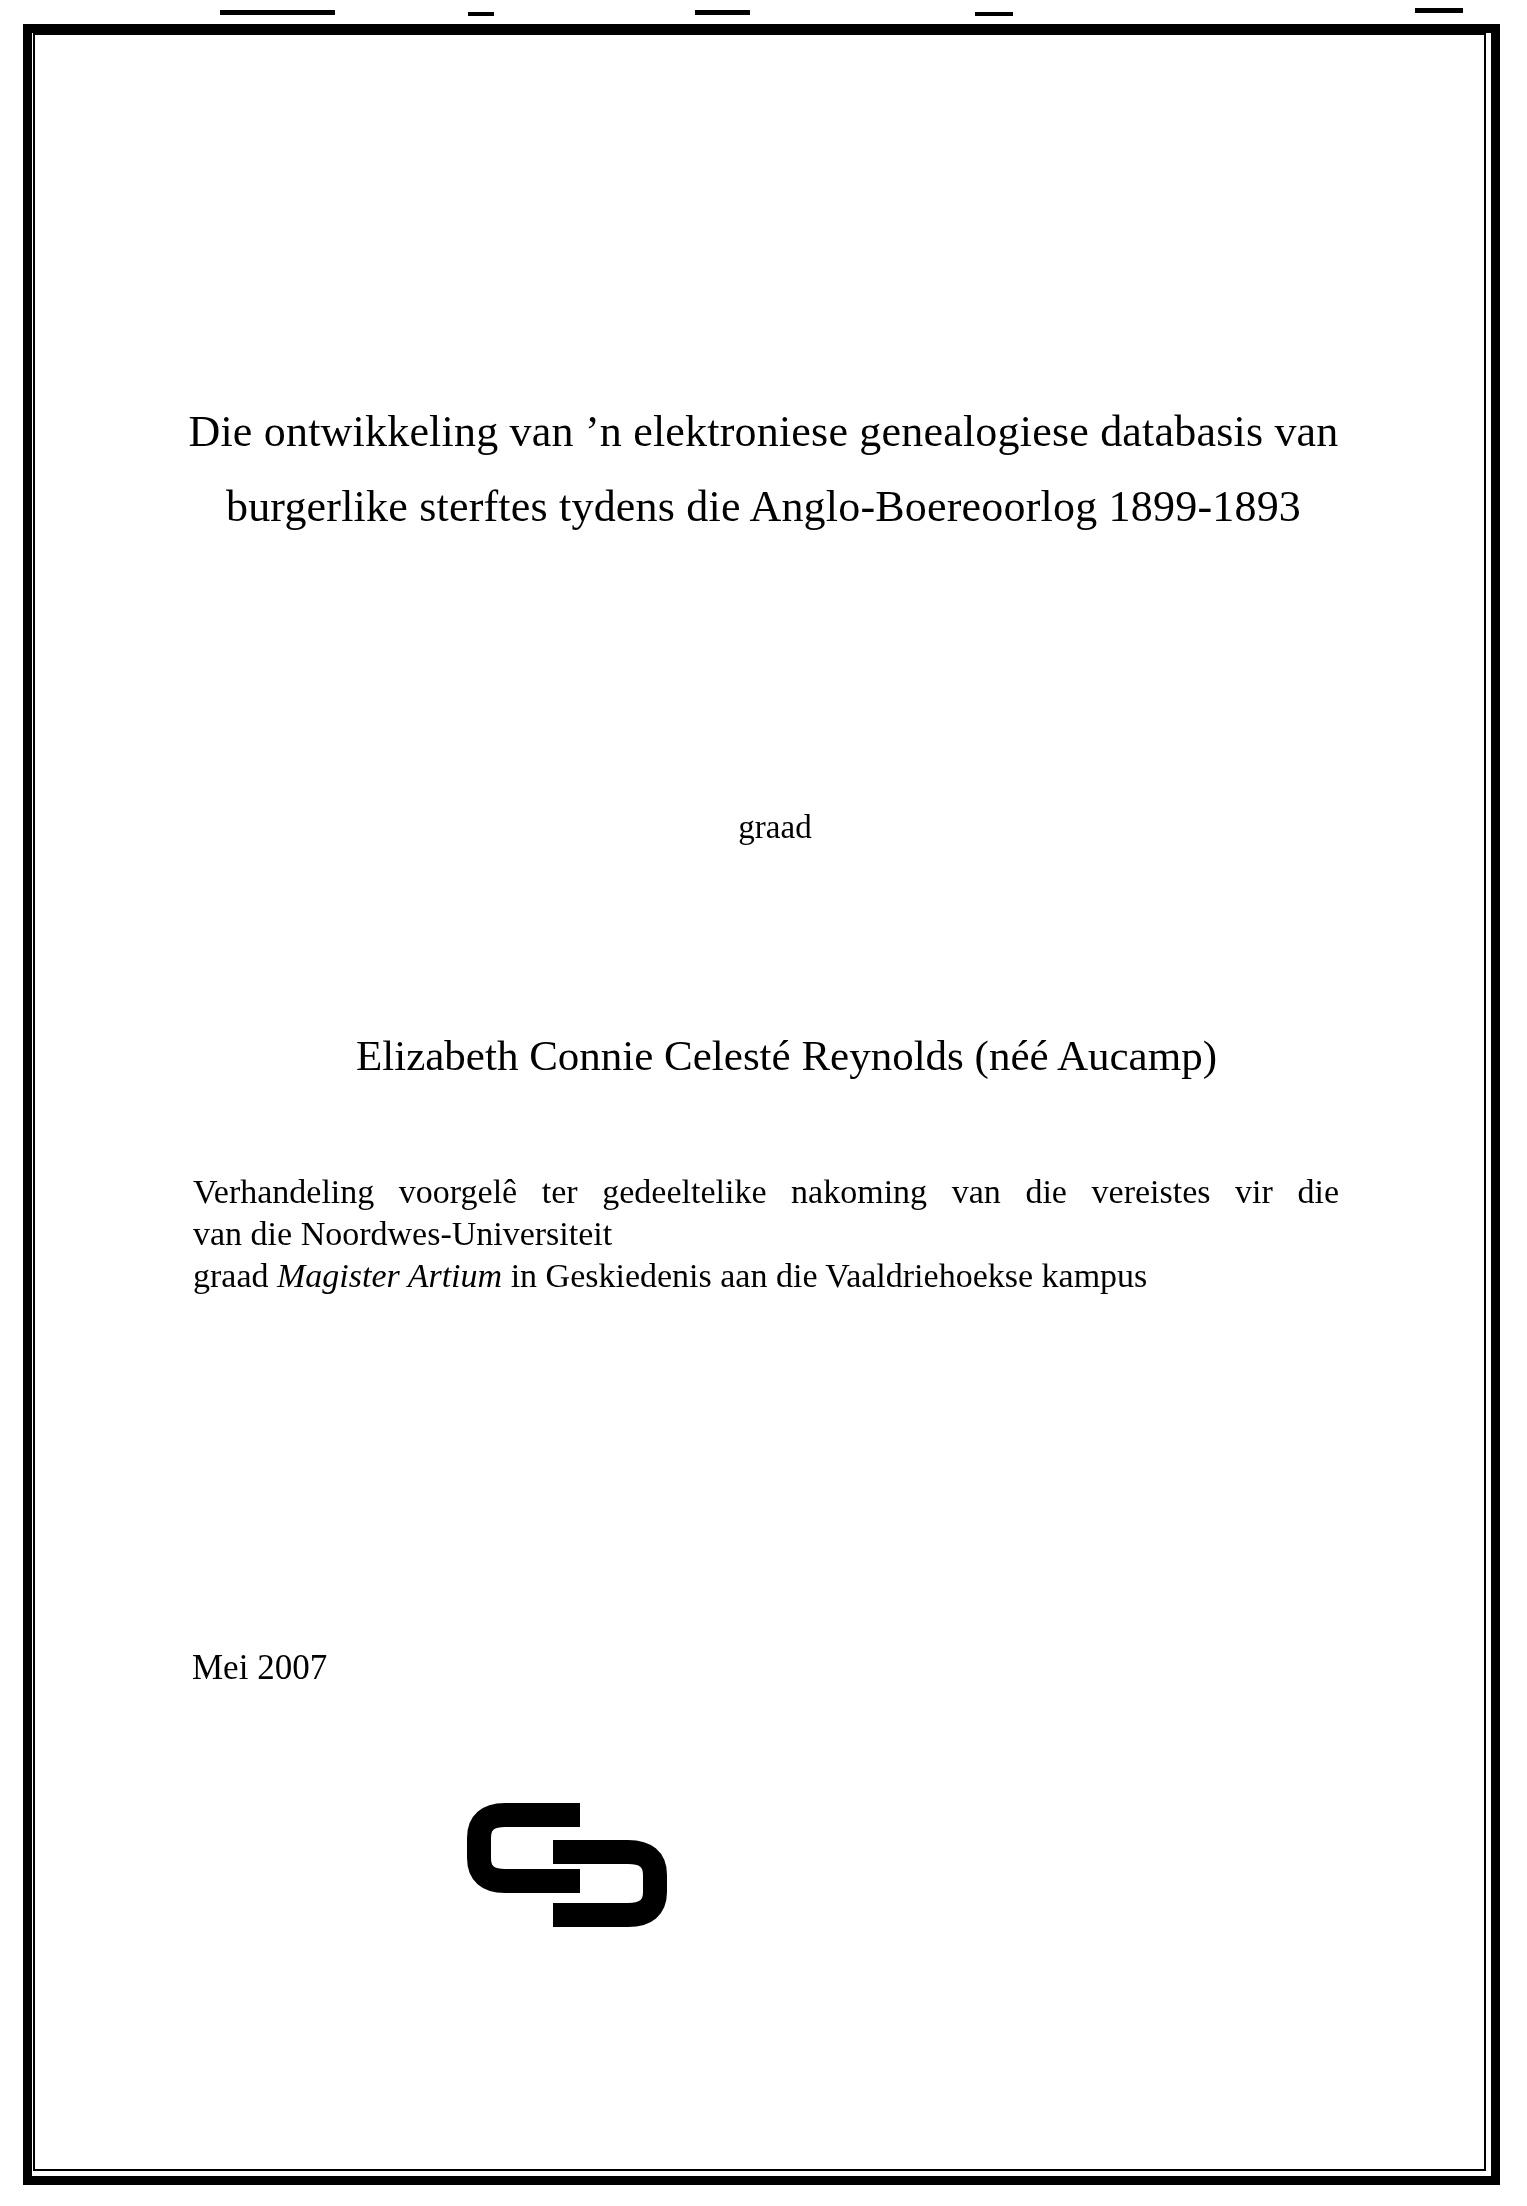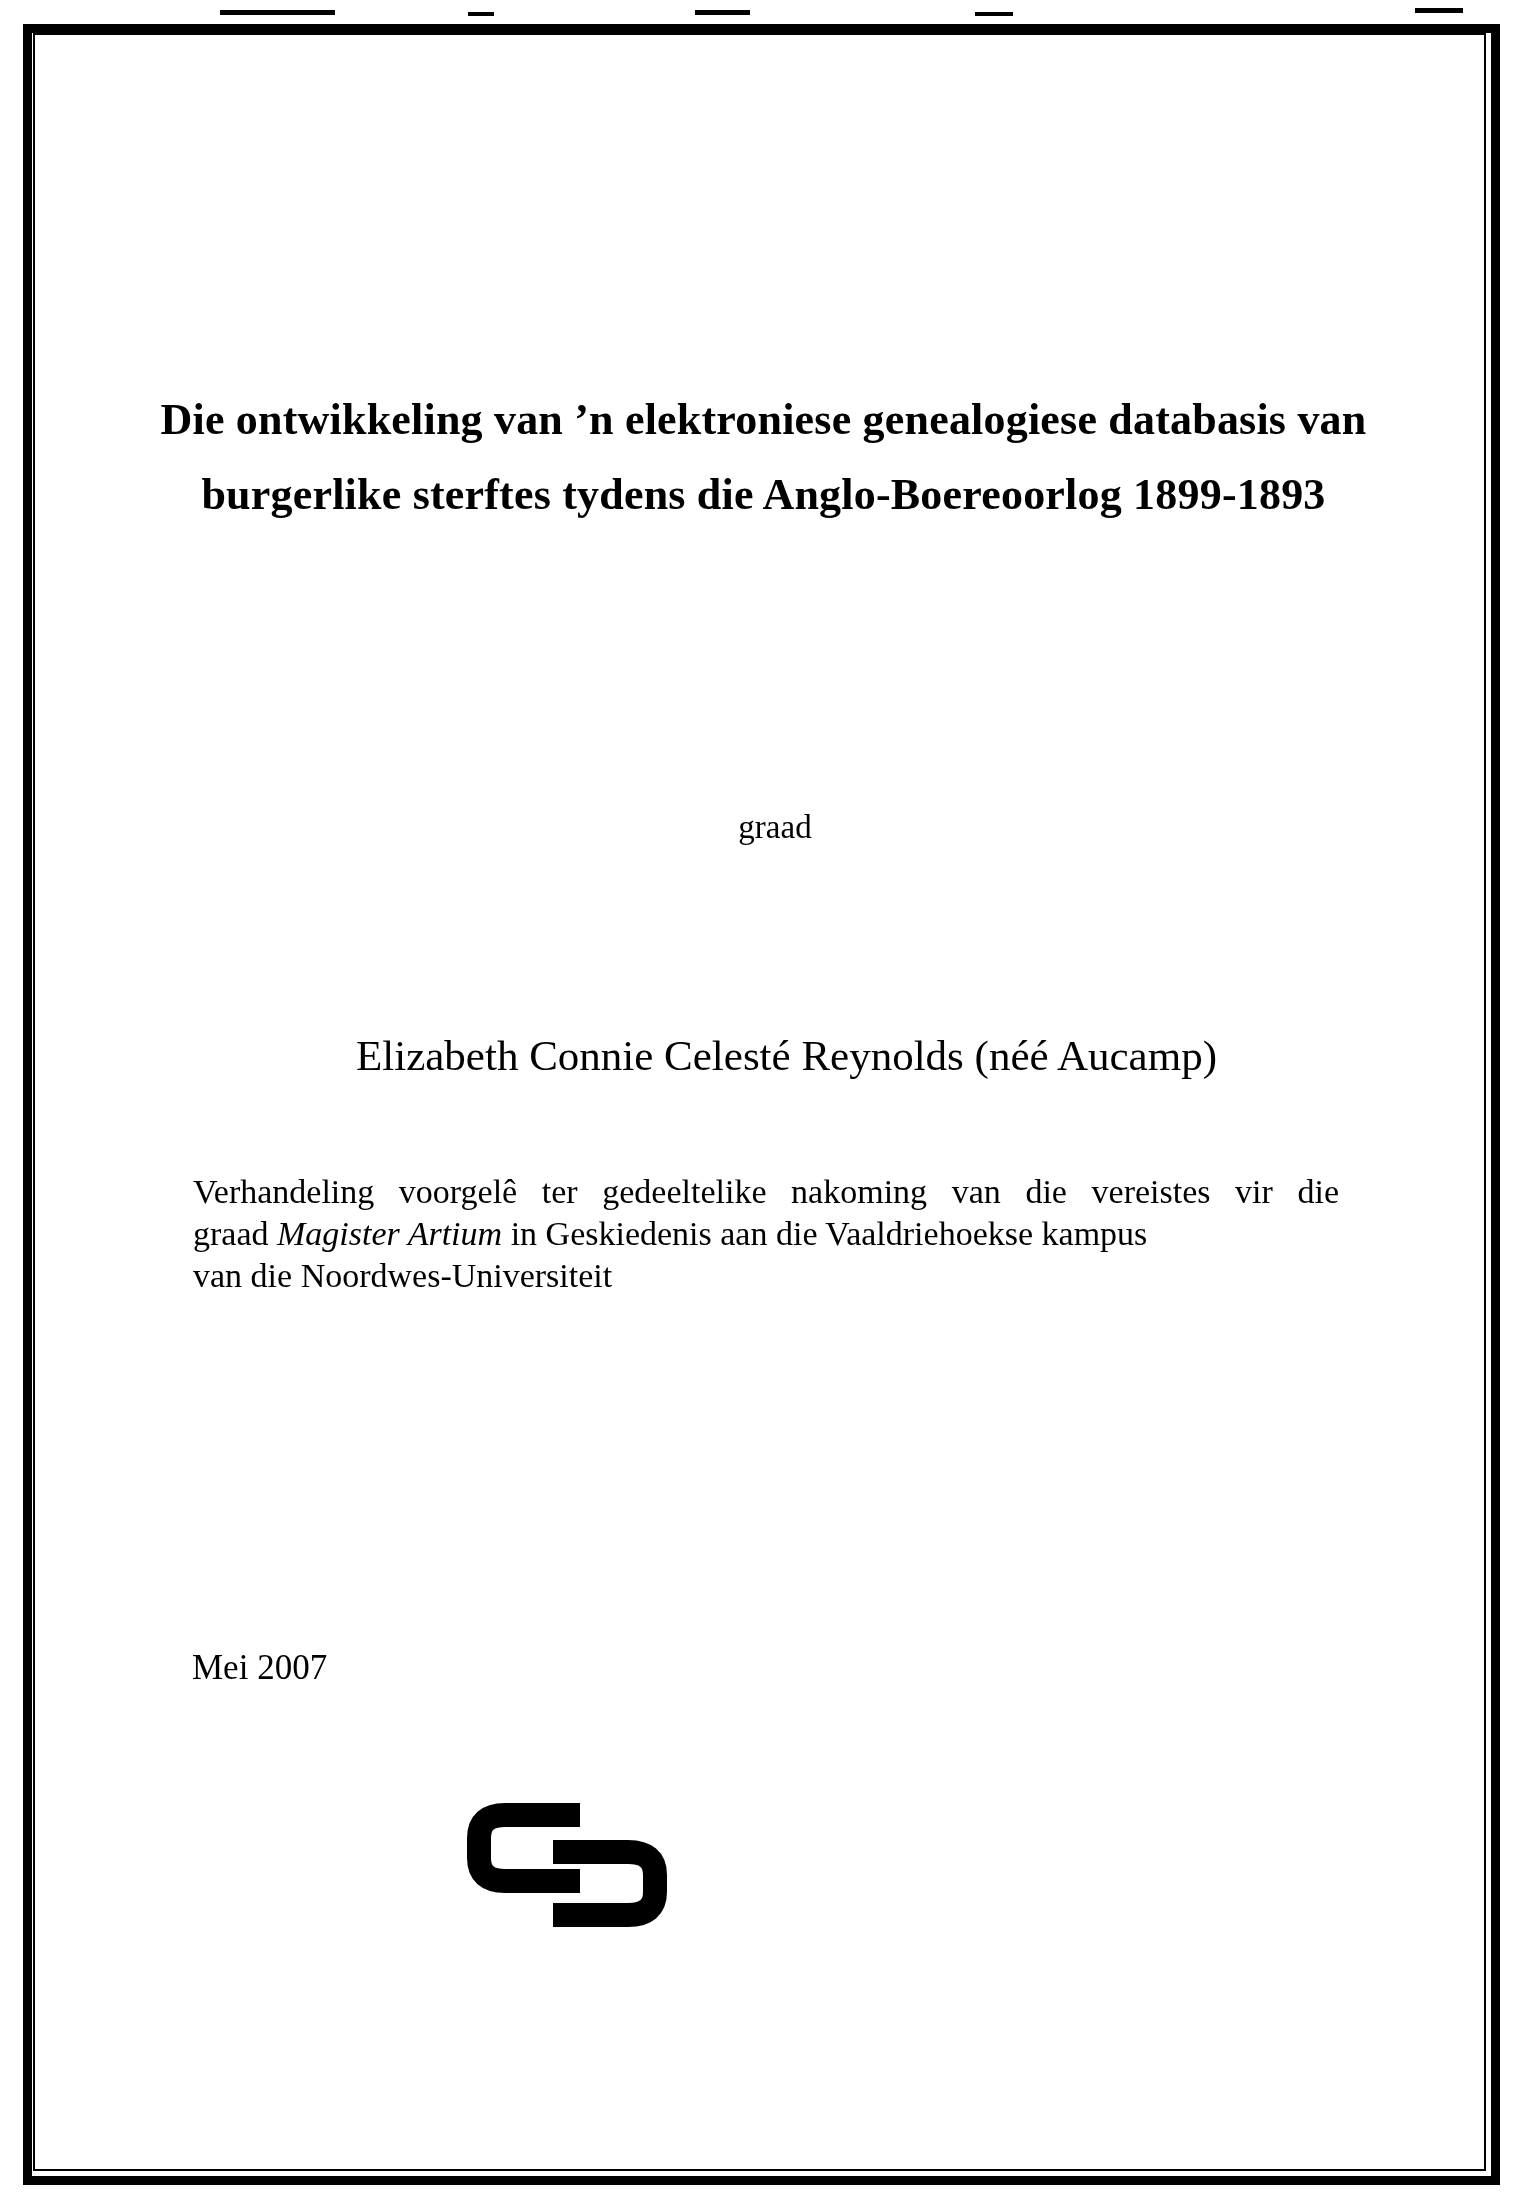--- a/index.html
+++ b/index.html
@@ -35,26 +35,25 @@
   .artifact { position: absolute; background: #000; }
   .a1 { left: 220px;  top: 10px; width: 115px; height: 5px; }
   .a2 { left: 468px;  top: 12px; width: 26px;  height: 4px; }
   .a3 { left: 695px;  top: 10px; width: 55px;  height: 5px; }
   .a4 { left: 975px;  top: 12px; width: 38px;  height: 4px; }
   .a5 { left: 1415px; top: 8px;  width: 48px;  height: 5px; }
 
   .title-block {
     position: absolute;
     left: 100px; right: 100px;
-    top: 382px;
+    top: 394px;
     text-align: center;
     font-size: 44px;
     line-height: 75px;
     letter-spacing: 0.2px;
-    font-weight: bold;
   }
   .byline {
     position: absolute;
     left: 0; right: 0;
     top: 807px;
     padding-left: 23px;
     text-align: center;
     font-size: 33px;
     line-height: 40px;
   }
@@ -115,22 +114,22 @@
     <div>Die ontwikkeling van ’n elektroniese genealogiese databasis van</div>
     <div>burgerlike sterftes tydens die Anglo-Boereoorlog 1899-1893</div>
   </div>
 
   <div class="byline">graad</div>
 
   <div class="author">Elizabeth Connie Celesté Reynolds (néé Aucamp)</div>
 
   <div class="statement">
     <div class="justified">Verhandeling voorgelê ter gedeeltelike nakoming van die vereistes vir die</div>
+    <div>van die Noordwes-Universiteit</div>
     <div><span>graad </span><span class="italic">Magister Artium</span><span> in Geskiedenis aan die Vaaldriehoekse kampus</span></div>
-    <div>van die Noordwes-Universiteit</div>
   </div>
 
   <div class="supervisor-block">
     <div>Mei 2007</div>
   </div>
 
   <div class="logo">
     <svg class="logo-mark" width="230" height="145" viewBox="0 0 230 145" aria-hidden="true">
       <path d="M 130 20 L 55 20 Q 29 20 29 43 L 29 63 Q 29 86 55 86 L 130 86" fill="none" stroke="#000" stroke-width="24"></path>
       <path d="M 103 57 L 178 57 Q 205 57 205 80 L 205 97 Q 205 120 178 120 L 103 120" fill="none" stroke="#000" stroke-width="24"></path>

